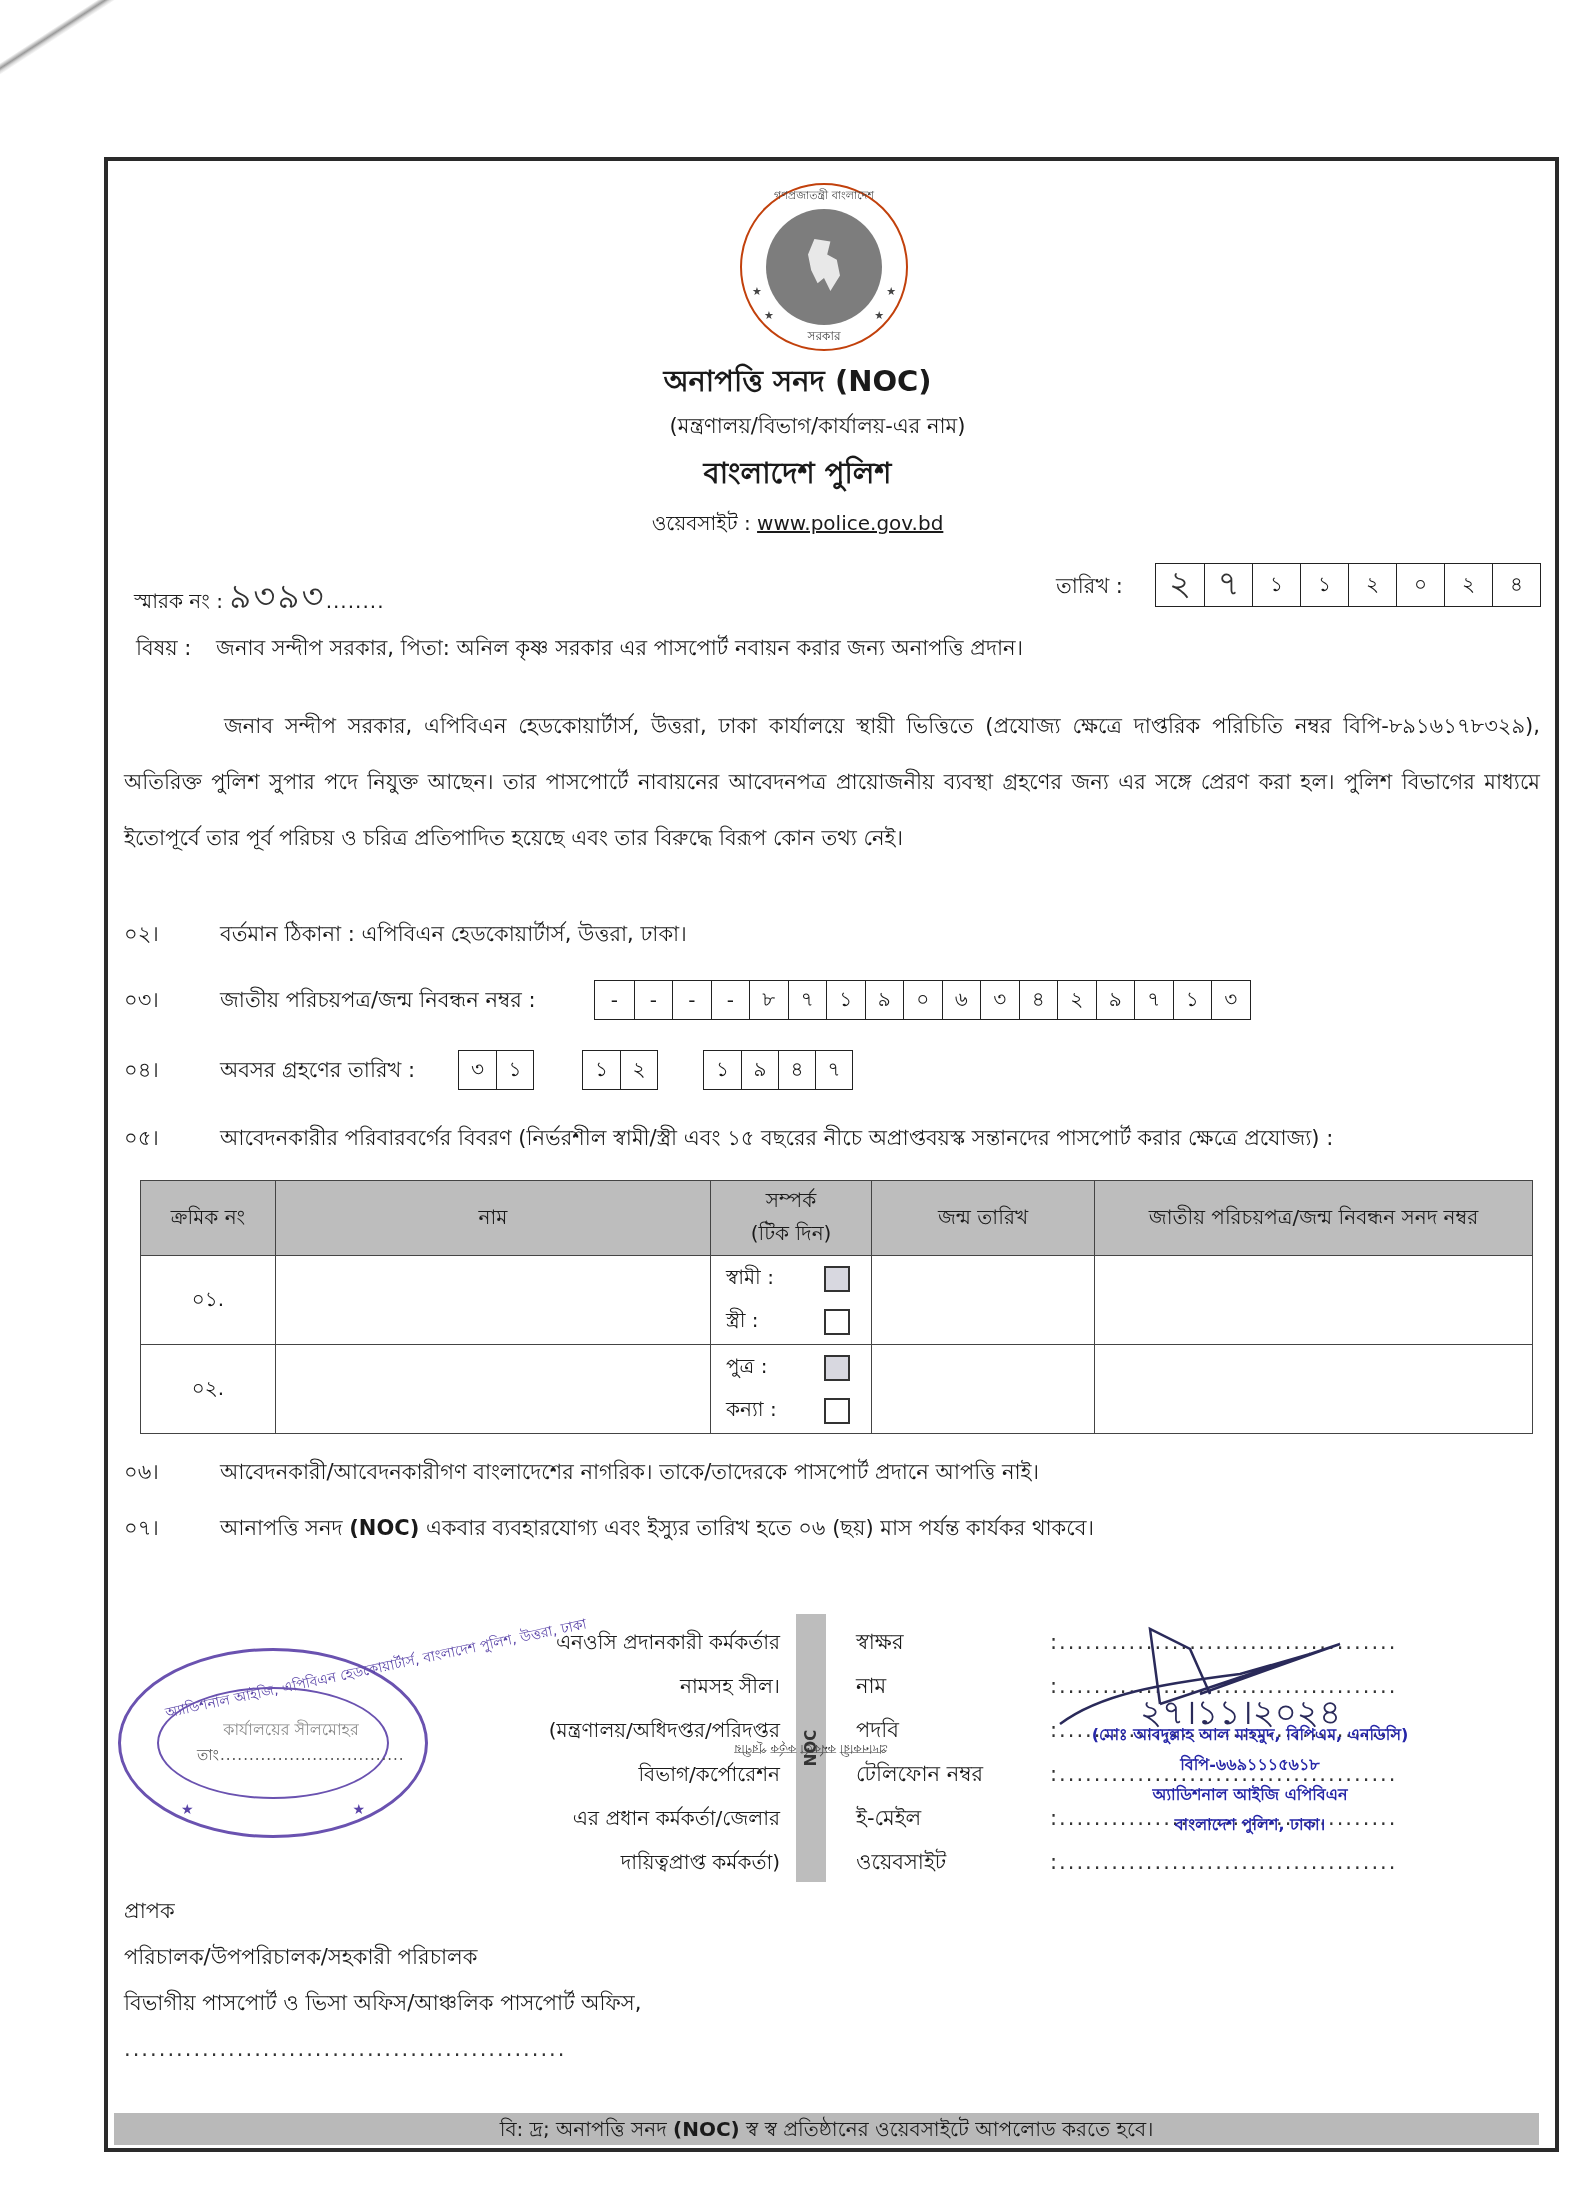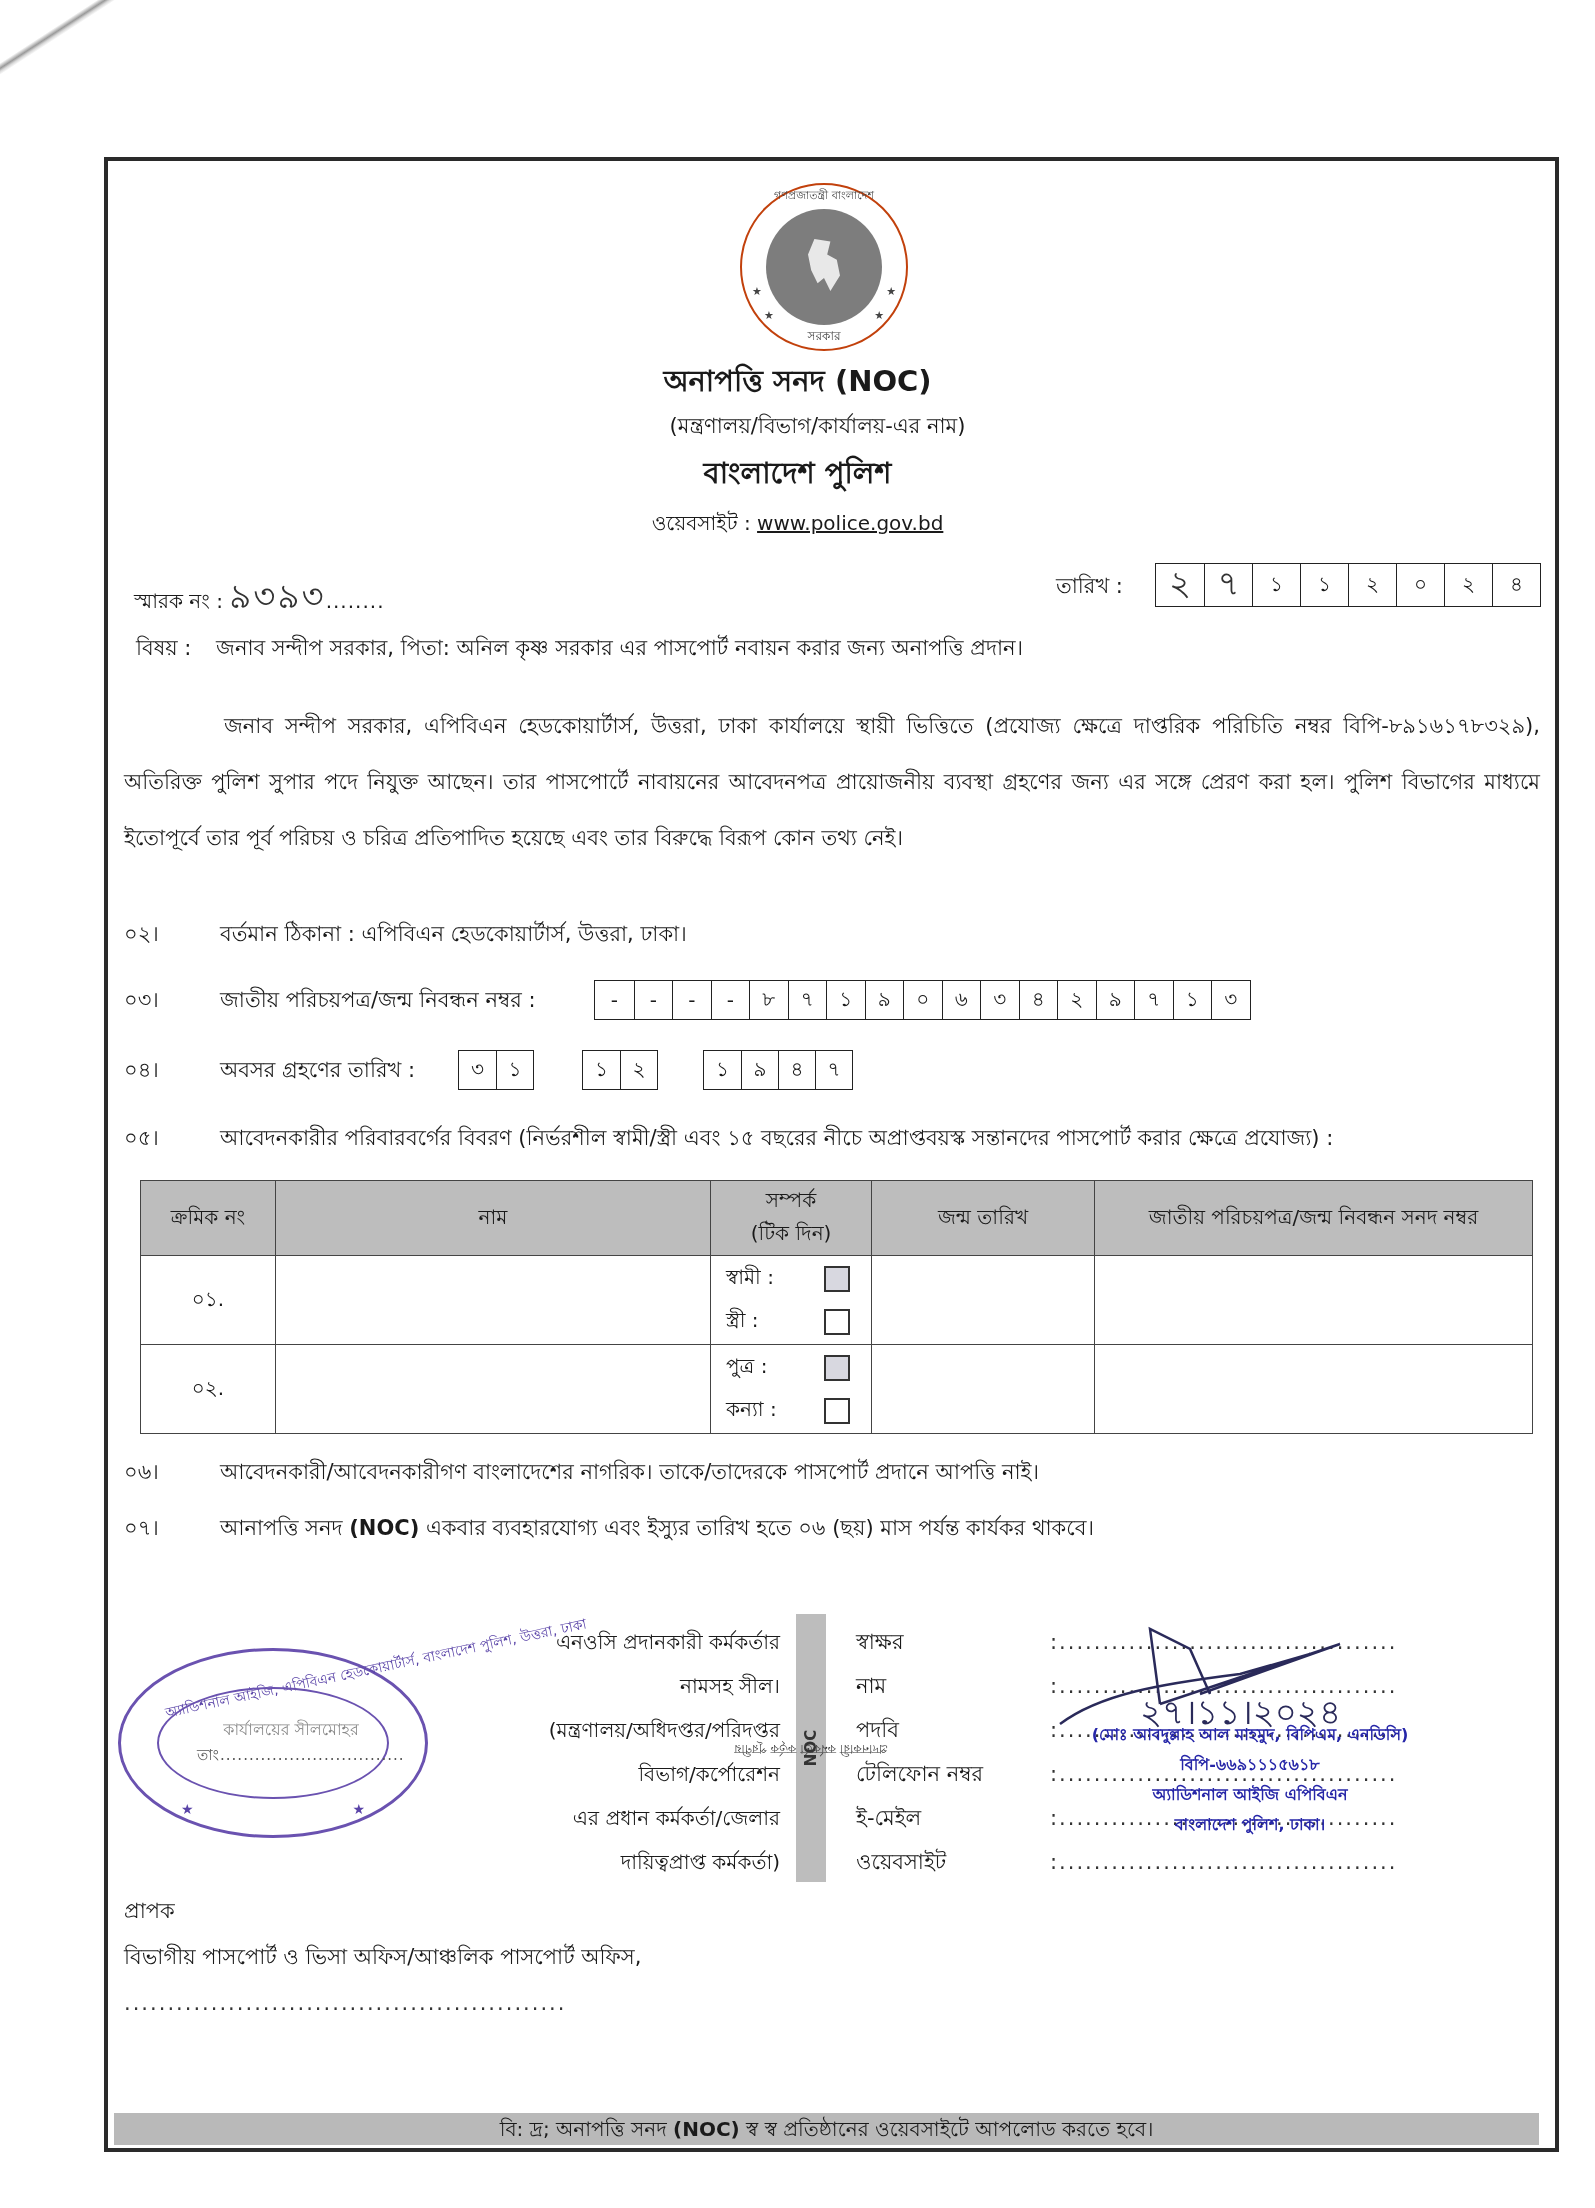--- a/index.html
+++ b/index.html
@@ -298,20 +298,21 @@
 
 <div class="abs blue-stamp">
   <div>(মোঃ আবদুল্লাহ আল মাহমুদ, বিপিএম, এনডিসি)</div>
   <div>বিপি-৬৬৯১১১৫৬১৮</div>
   <div>অ্যাডিশনাল আইজি এপিবিএন</div>
   <div>বাংলাদেশ পুলিশ, ঢাকা।</div>
 </div>
 
 <div class="abs recipient">
   <div>প্রাপক</div>
+  <div>পরিচালক/উপপরিচালক/সহকারী পরিচালক</div>
   <div>বিভাগীয় পাসপোর্ট ও ভিসা অফিস/আঞ্চলিক পাসপোর্ট অফিস,</div>
   <div class="dots">...................................................</div>
 </div>
 
 <div class="abs footer-bar">
   <span>বি: দ্র; অনাপত্তি সনদ</span>
   <b>(NOC)</b>
   <span>স্ব স্ব প্রতিষ্ঠানের ওয়েবসাইটে আপলোড করতে হবে।</span>
 </div>
 

